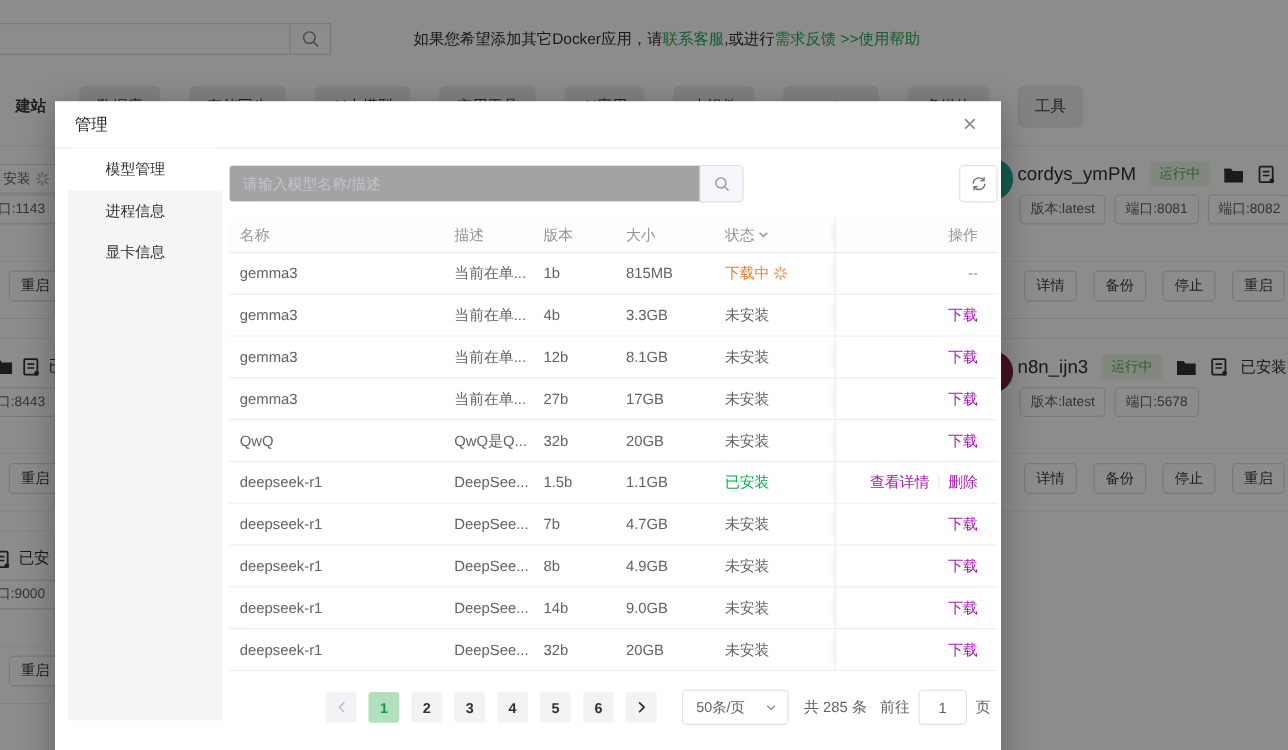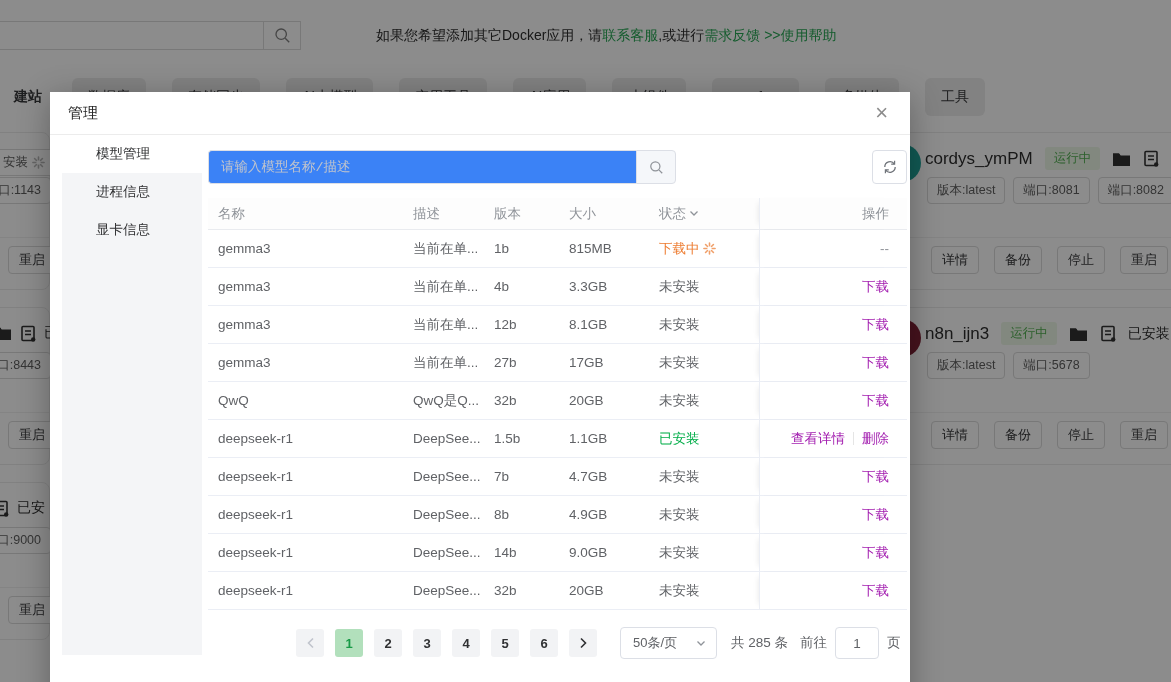--- a/index.html
+++ b/index.html
@@ -78,21 +78,21 @@
     height:38px; display:flex; align-items:center; padding-left:34px;
     font-size:13.5px; color:#303133; cursor:pointer; white-space:nowrap;
   }
   .m-side-item.active { background:#fff; }
   .m-content { flex:1; position:relative; padding:15px 20px 0 6px; }
   .m-toolbar { display:flex; align-items:center; }
   .inp-group { display:flex; width:468px; height:34px; }
   .inp-group input {
     flex:1; border:1px solid #dcdfe6; border-right:none; border-radius:4px 0 0 4px;
     padding:0 12px; font-size:13.5px; color:#303133; outline:none;
-    font-family:Liberation Mono, monospace; background:#3b82f6;
+    font-family:Liberation Sans, sans-serif; background:#a3a3a3;
   }
   .inp-group input::placeholder { color:#c0c4cc; }
   .inp-append {
     width:40px; border:1px solid #dcdfe6; border-radius:0 4px 4px 0; background:#f5f7fa;
     display:flex; align-items:center; justify-content:center; cursor:pointer;
   }
   .btn-refresh {
     position:absolute; right:20px; top:15px; width:35px; height:34px;
     border:1px solid #dcdfe6; border-radius:4px; background:#fff;
     display:flex; align-items:center; justify-content:center; cursor:pointer;

